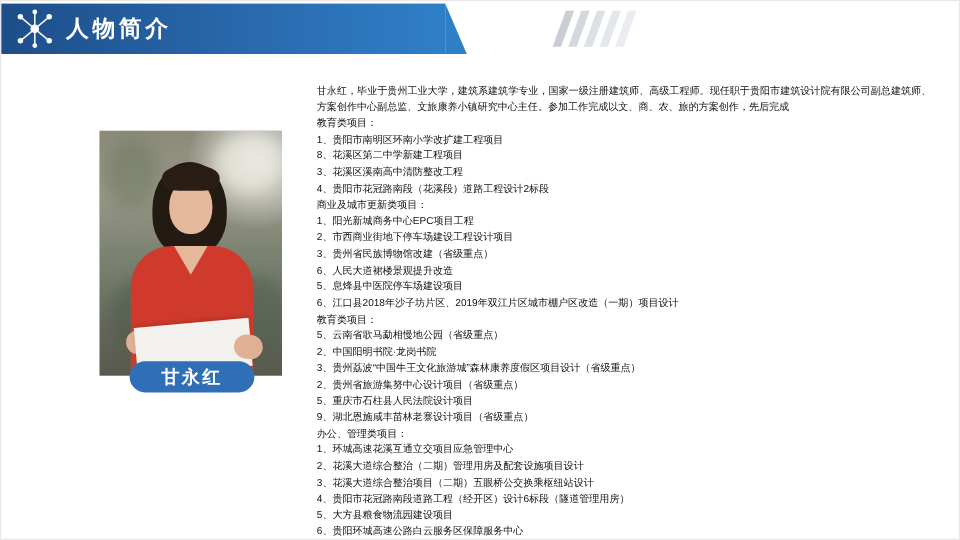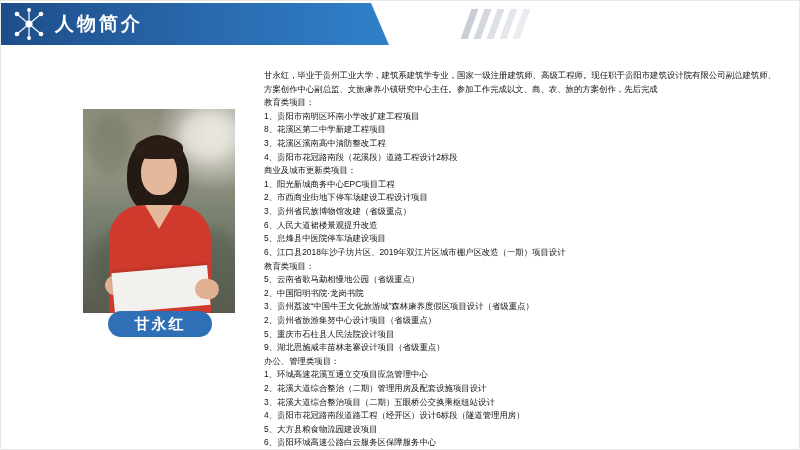--- a/index.html
+++ b/index.html
@@ -187,21 +187,21 @@
     height: 20px;
     background: #e0b093;
     border-radius: 10px;
     transform: rotate(6deg);
   }
 
   
   .name-pill {
     position: absolute;
     left: 107px;
-    top: 310px;
+    top: 300px;
     width: 104px;
     height: 26px;
     background: #2f6fb5;
     border-radius: 13px;
     color: #ffffff;
     font-size: 15px;
     font-weight: bold;
     letter-spacing: 2px;
     display: flex;
     align-items: center;

